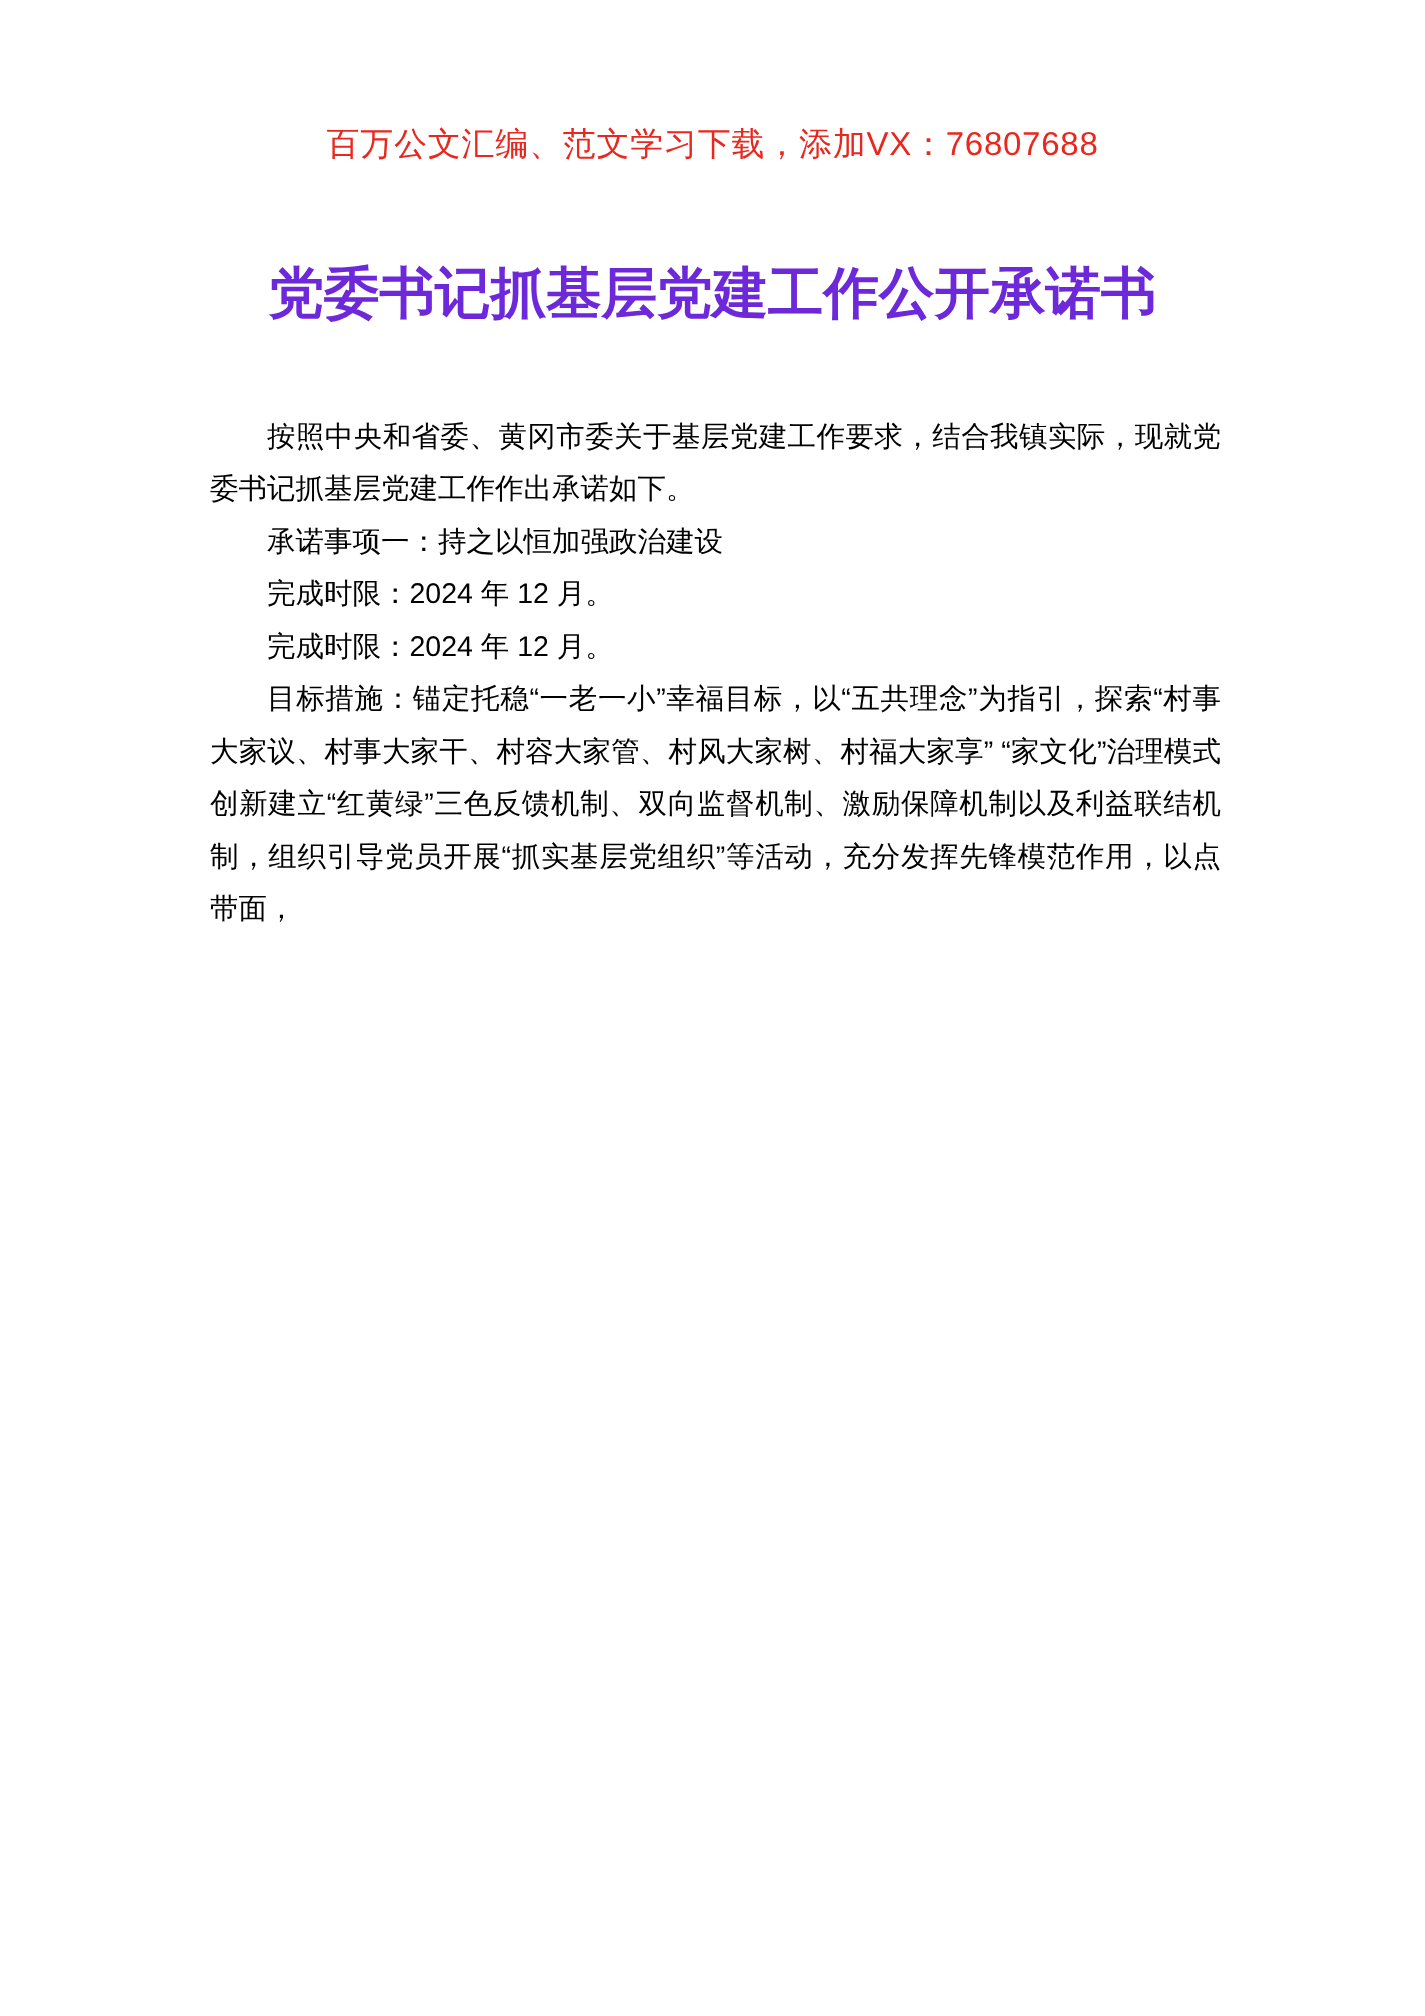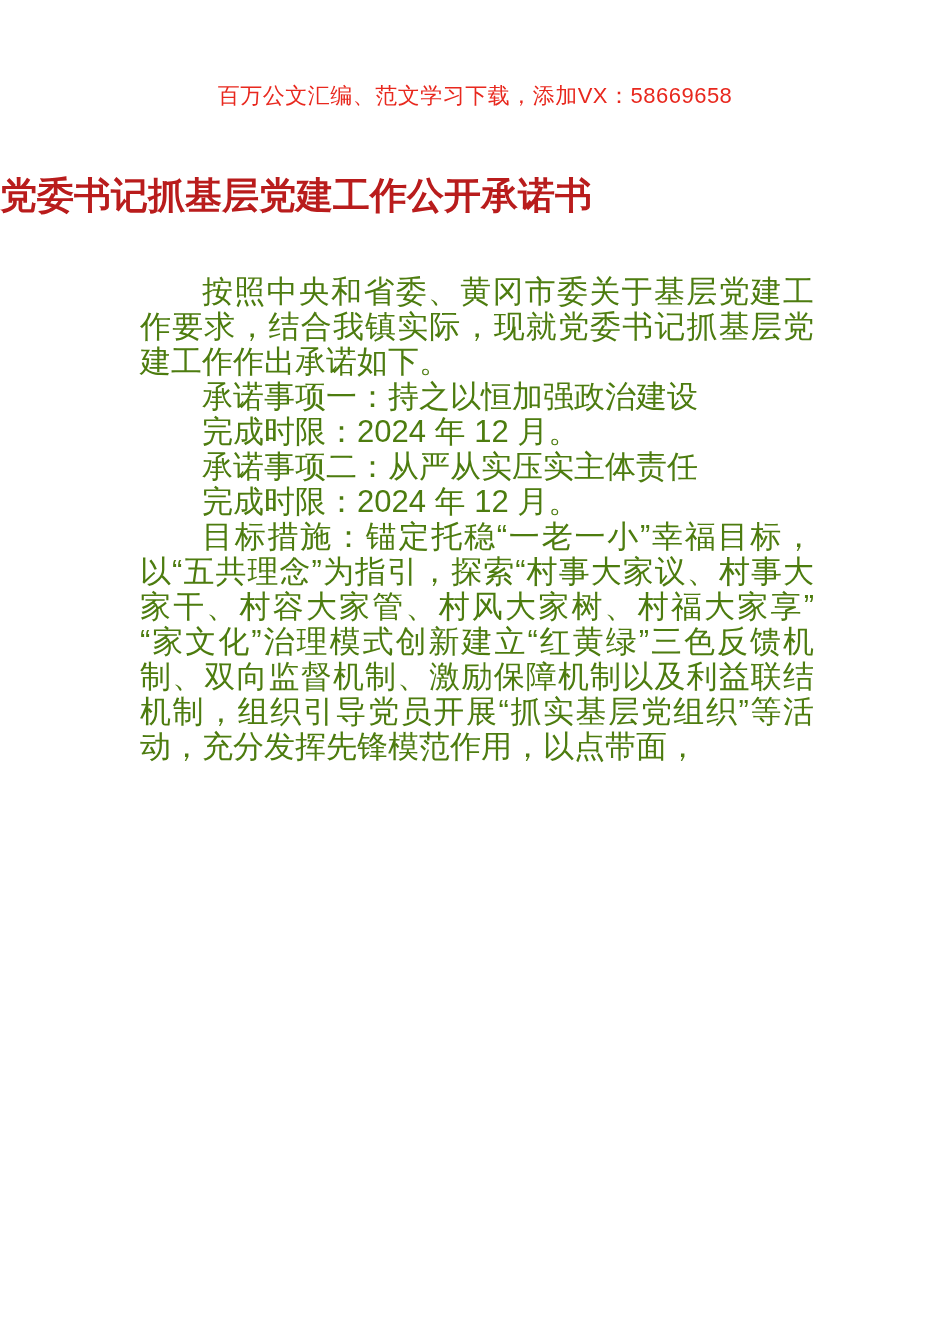--- a/index.html
+++ b/index.html
@@ -25,53 +25,53 @@
     line-height: 28px;
     color: #e8281e;
     letter-spacing: 0.5px;
   }
   .doc-title {
     position: absolute;
     top: 172px;
     left: 0;
     width: 100%;
     margin: 0;
+    text-align: center;
     font-size: 37px;
     line-height: 48px;
     font-weight: 700;
-    color: #b91c1c;
+    color: #6d28d9;
   }
   .doc-body {
     position: absolute;
     top: 274px;
     left: 140px;
     width: 674px;
-    color: #4d7c0f;
-    font-size: 31px;
+    color: #000000;
+    font-size: 19px;
     line-height: 35px;
     text-align: justify;
   }
   .para {
     margin: 0;
     padding: 0;
     text-indent: 2em;
   }
   .para.bold {
     font-weight: 400;
   }
 </style>
 </head>
 <body>
 
 <div class="page">
-  <div class="promo">百万公文汇编、范文学习下载，添加VX：58669658</div>
+  <div class="promo">百万公文汇编、范文学习下载，添加VX：76807688</div>
 
   <h1 class="doc-title">党委书记抓基层党建工作公开承诺书</h1>
 
   <div class="doc-body">
       <p class="para">按照中央和省委、黄冈市委关于基层党建工作要求，结合我镇实际，现就党委书记抓基层党建工作作出承诺如下。</p>
       <p class="para bold">承诺事项一：持之以恒加强政治建设</p>
       <p class="para">完成时限：2024 年 12 月。</p>
-      <p class="para bold">承诺事项二：从严从实压实主体责任</p>
       <p class="para">完成时限：2024 年 12 月。</p>
       <p class="para">目标措施：锚定托稳“一老一小”幸福目标，以“五共理念”为指引，探索“村事大家议、村事大家干、村容大家管、村风大家树、村福大家享” “家文化”治理模式创新建立“红黄绿”三色反馈机制、双向监督机制、激励保障机制以及利益联结机制，组织引导党员开展“抓实基层党组织”等活动，充分发挥先锋模范作用，以点带面，</p>
     </div>
 </div>
 
 </body></html>

